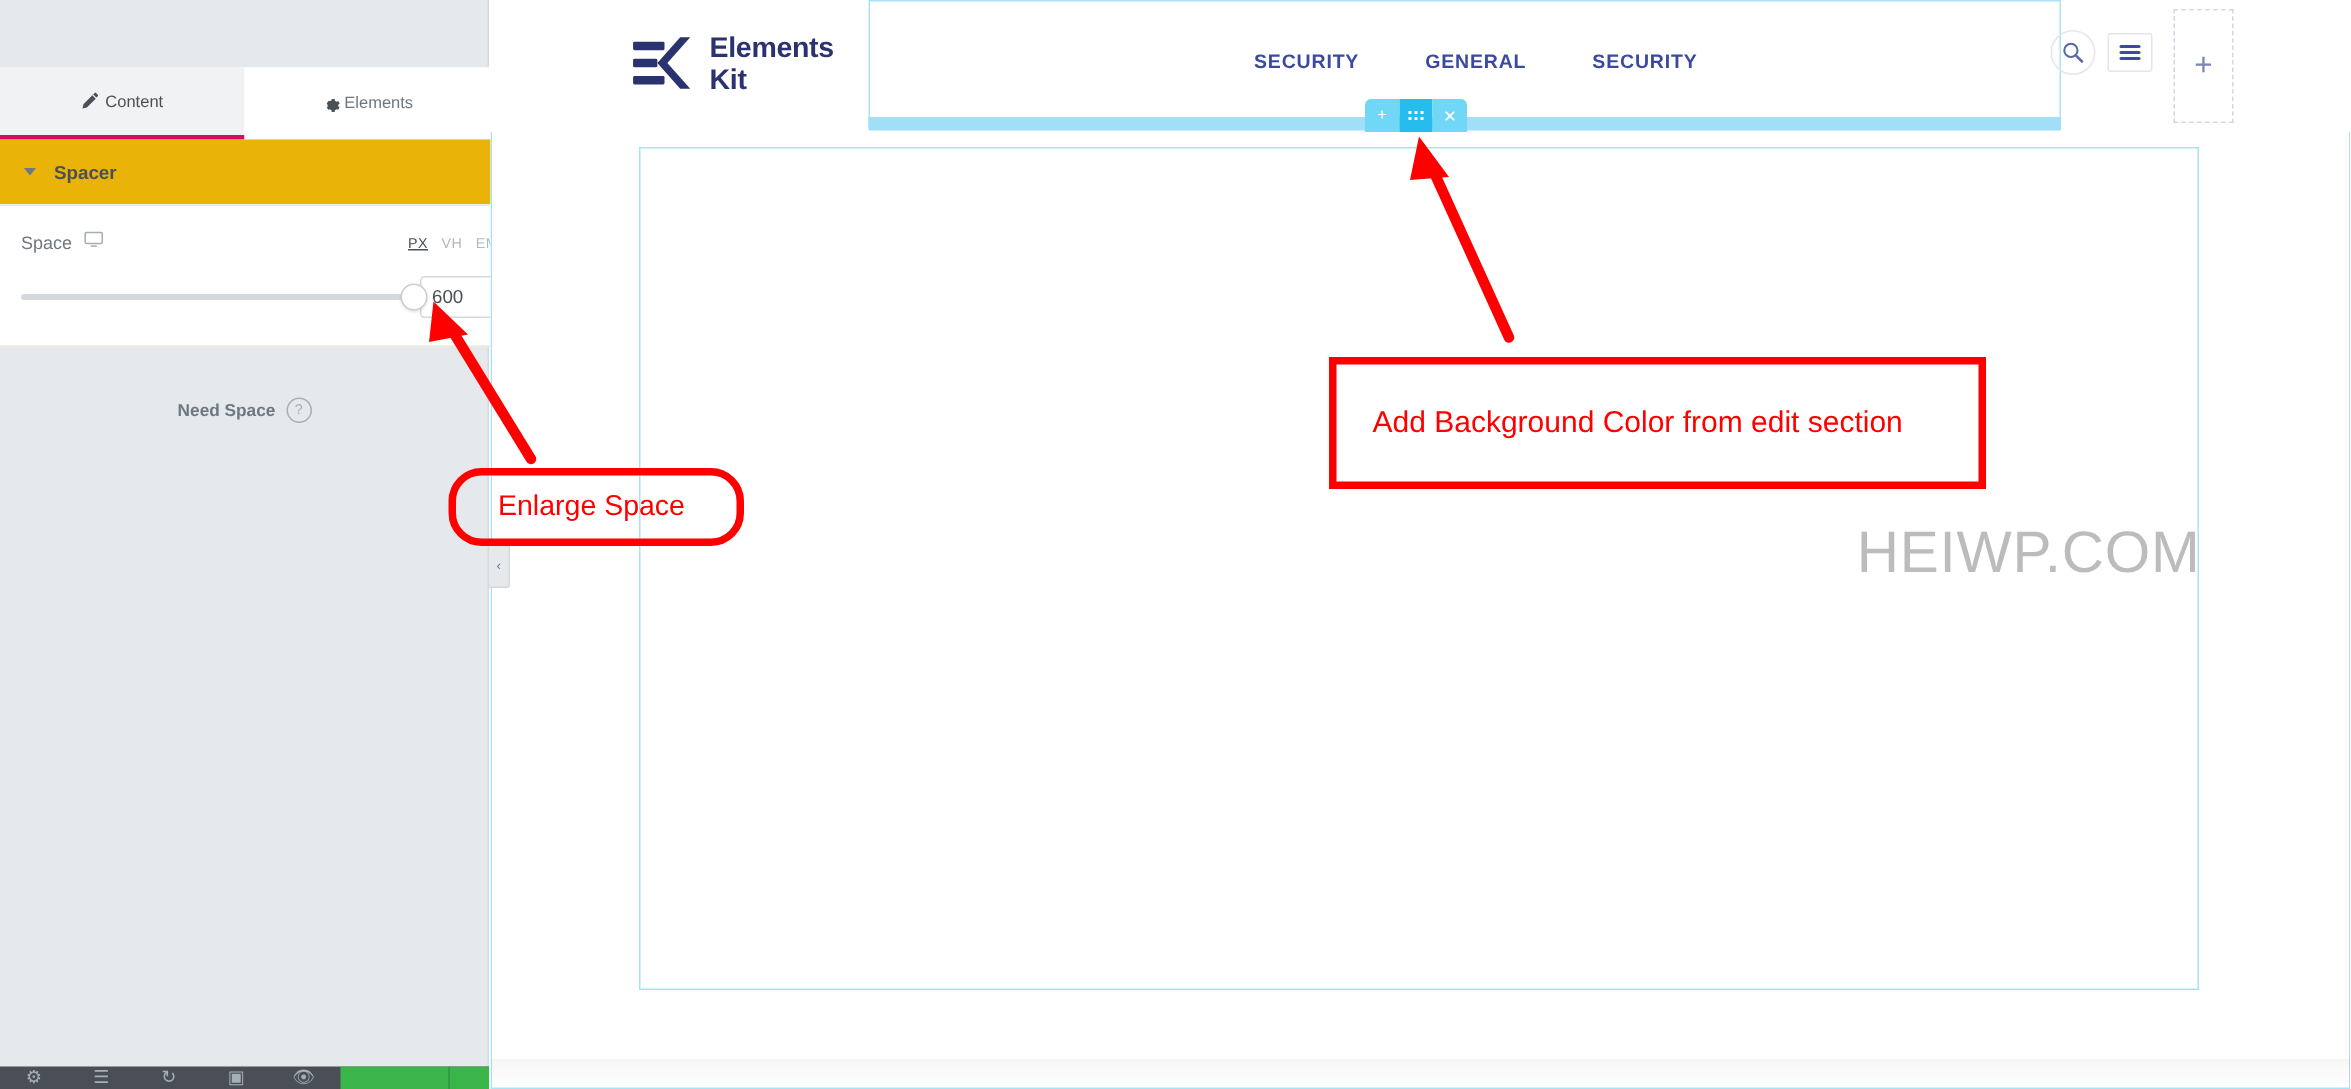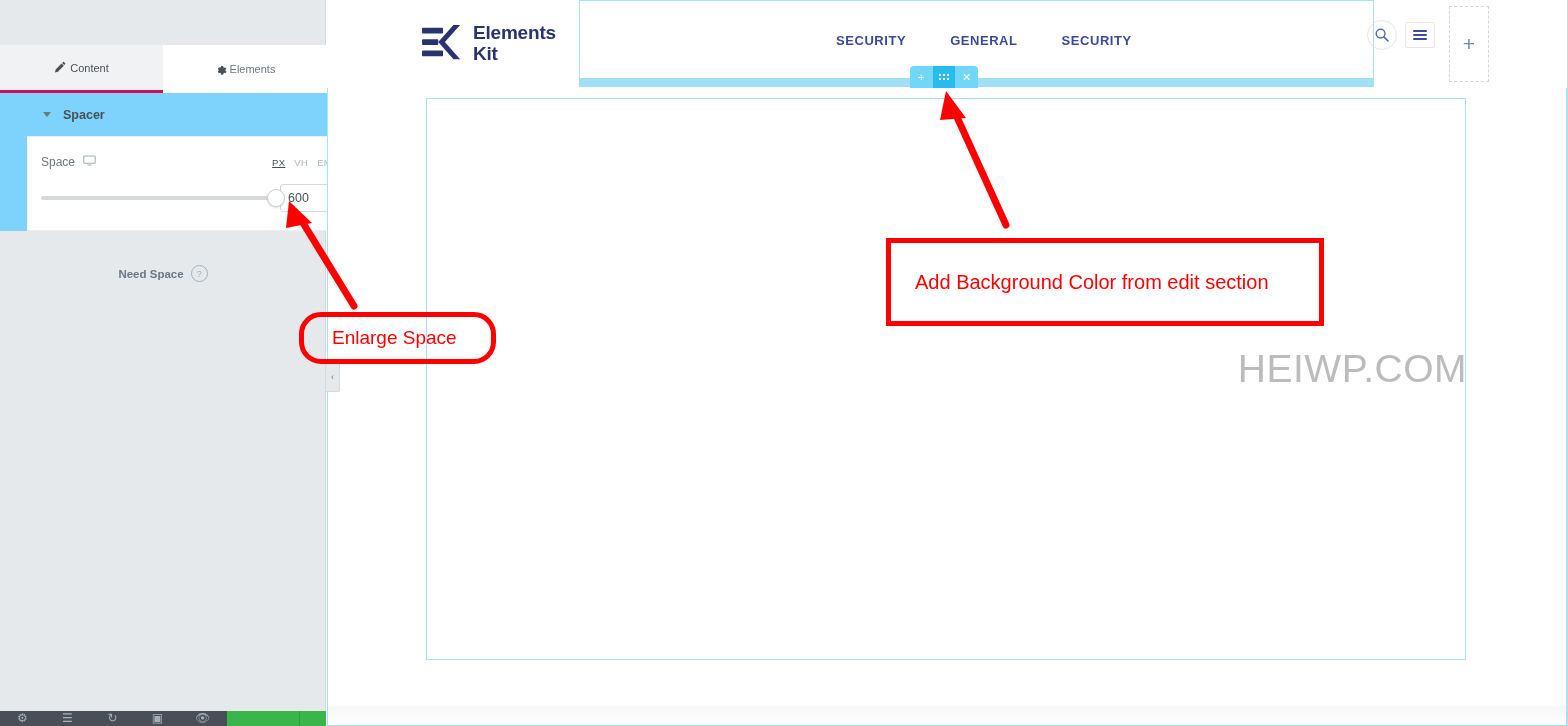--- a/index.html
+++ b/index.html
@@ -81,23 +81,22 @@
   .ptab.active {
     background: #f1f2f3;
     border-bottom: 3px solid #d0105a;
     color: #495157;
   }
   .ptab .ticon { font-size: 13px; line-height: 13px; color: #495157; }
   .ptab svg { display: block; }
 
   #accordion {
     position: absolute; left: 0; top: 93px;
-    width: 352px; background: #7dd3fc;
-    box-sizing: border-box;
-    padding-left: 27px;
+    width: 352px; background: #eab308;
+    box-sizing: border-box;
   }
   #acc-head {
     height: 44px; display: flex; align-items: center;
     padding-left: 16px; gap: 12px;
     border-bottom: 1px solid #eceef0;
     box-sizing: border-box;
     cursor: pointer;
   }
   .caret-down {
     width: 0; height: 0;

